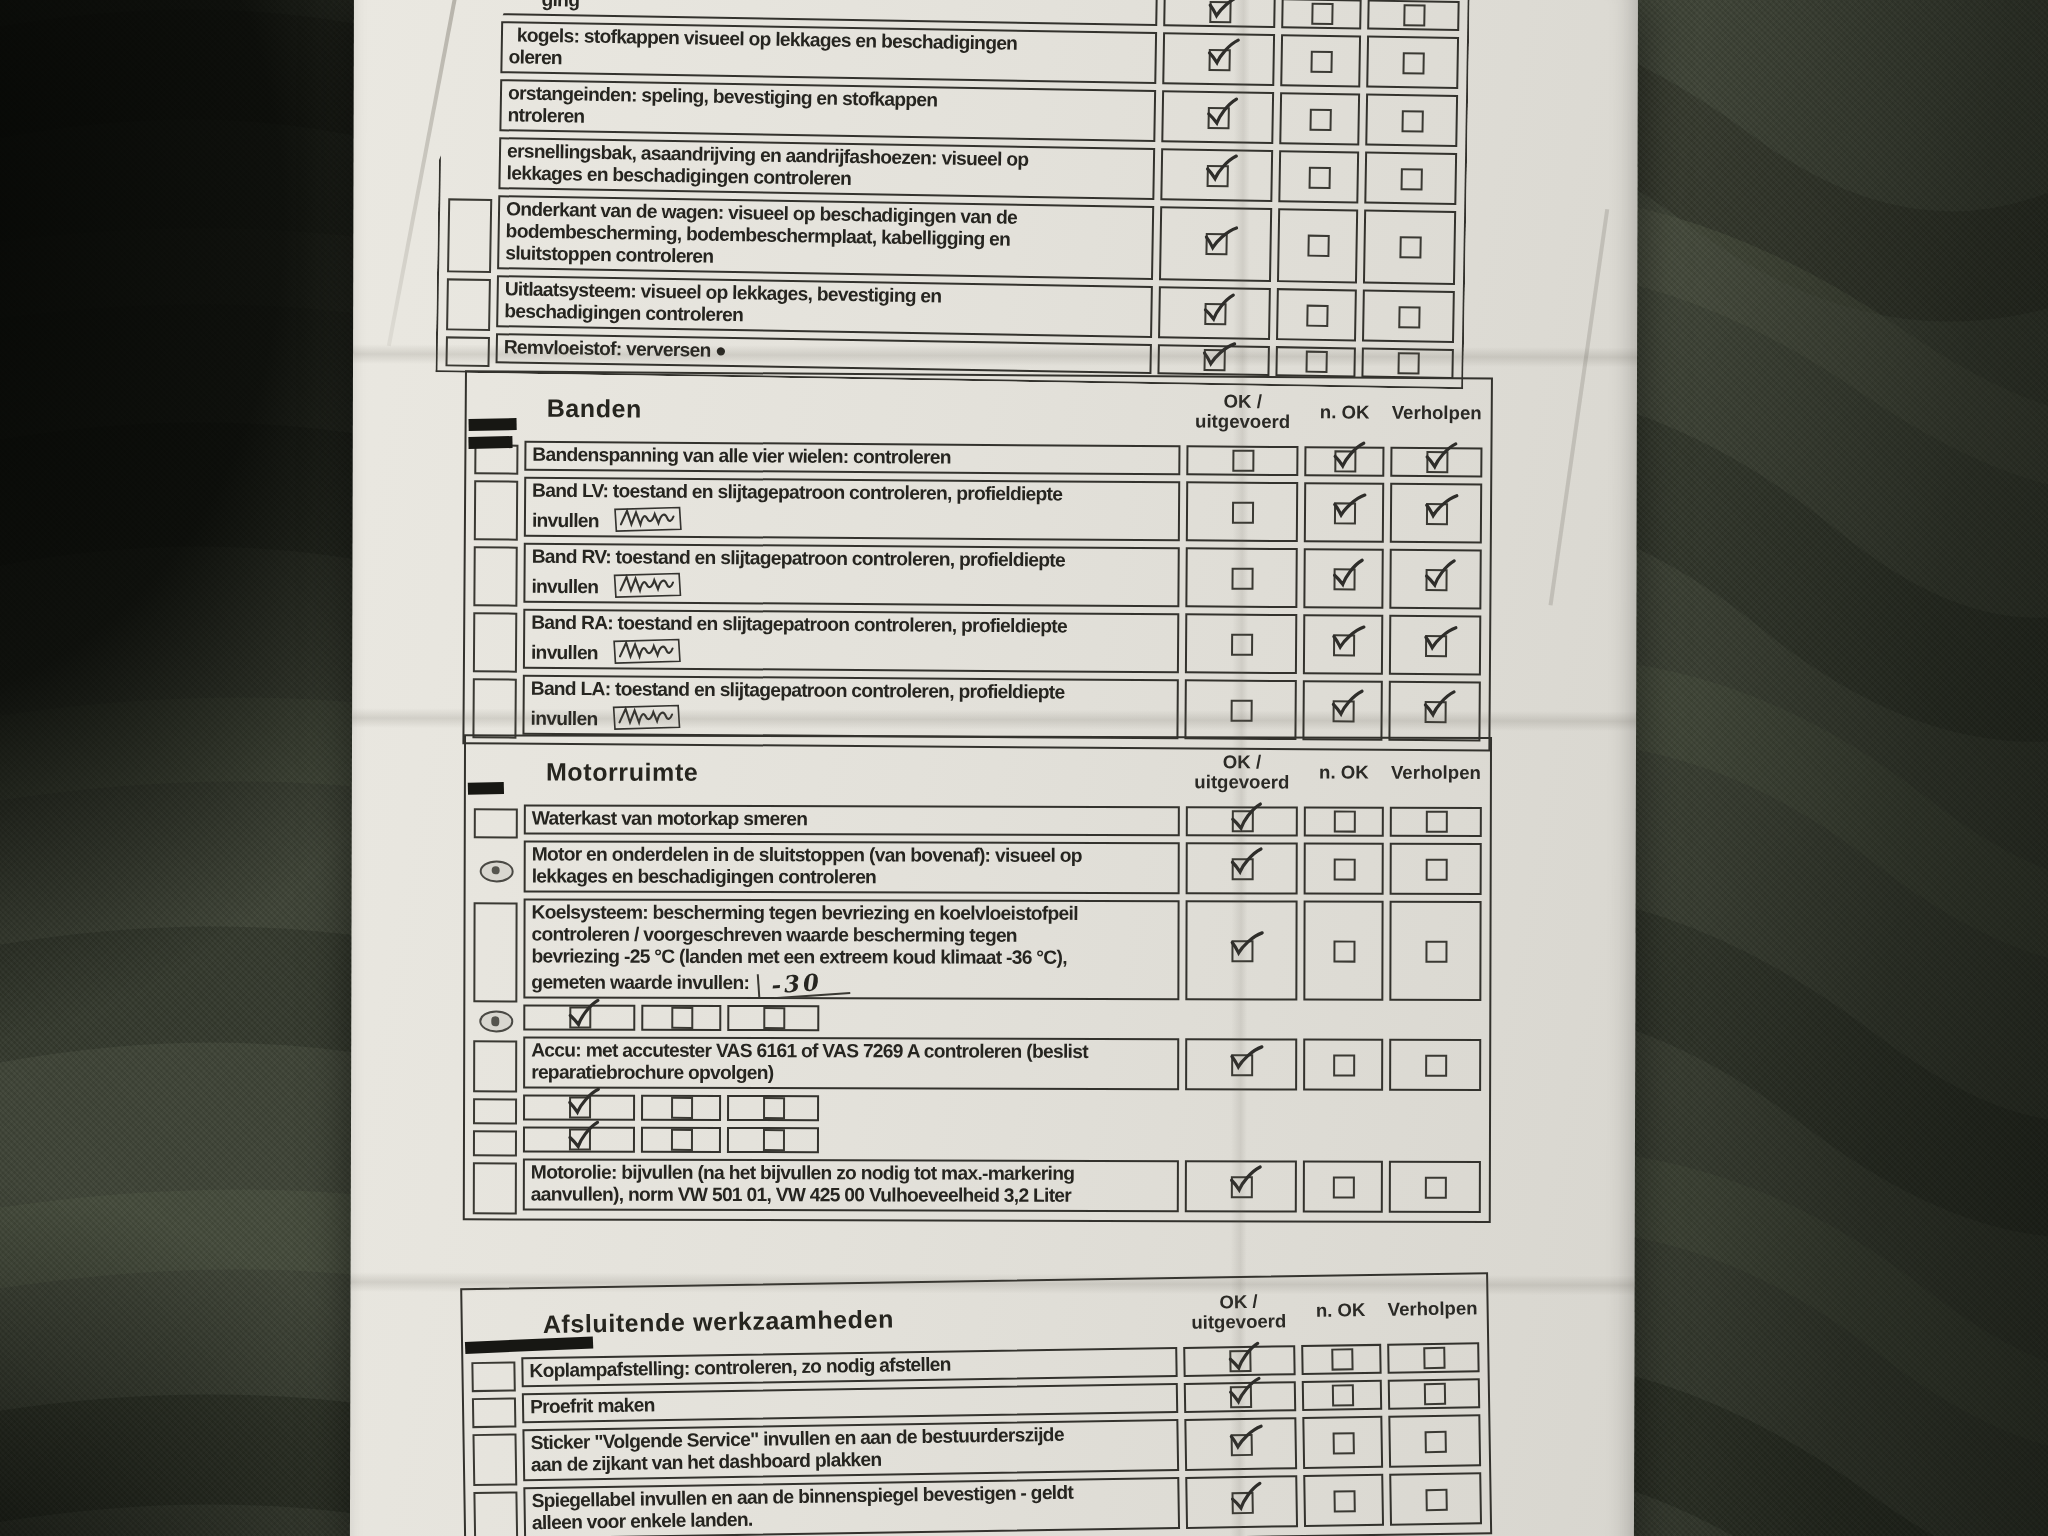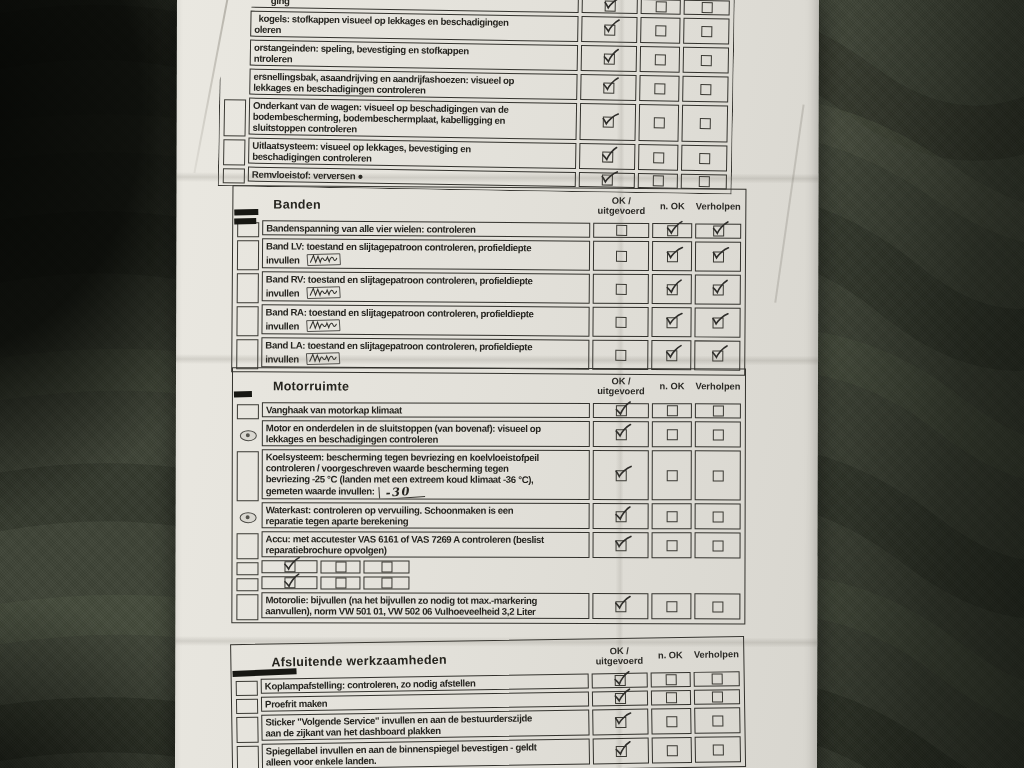--- a/index.html
+++ b/index.html
@@ -374,21 +374,21 @@
       <div class="sec-head">
         <div class="sec-title">Motorruimte</div>
         <div class="h-col h-ok">OK /
 uitgevoerd</div>
         <div class="h-col h-nok">n. OK</div>
         <div class="h-col h-verh">Verholpen</div>
       </div>
       <div class="mark" style="width: 18px; top: 23px;"></div>
       <div class="row">
         <div class="mcell boxed"></div>
-        <div class="tcell">Vanghaak van motorkap klimaat</div>
+        <div class="tcell">Waterkast van motorkap smeren</div>
         <div class="cb c0">
           <div class="cbox"></div>
           <svg class="check" viewBox="0 0 20 15">
             <path d="M2.5 8 C4 9.5 5.5 11.5 6.5 13 C8 9.5 12.5 3.5 17.5 1"></path>
           </svg>
         </div>
         <div class="cb c1">
           <div class="cbox"></div>
         </div>
         <div class="cb c2">
@@ -430,22 +430,20 @@
           <div class="cbox"></div>
         </div>
         <div class="cb c2">
           <div class="cbox"></div>
         </div>
       </div>
       <div class="row">
         <div class="mcell">
           <div class="eye"></div>
         </div>
-        <div class="tcell">Waterkast: controleren op vervuiling. Schoonmaken is een
-reparatie tegen aparte berekening</div>
         <div class="cb c0">
           <div class="cbox"></div>
           <svg class="check" viewBox="0 0 20 15">
             <path d="M2.5 8 C4 9.5 5.5 11.5 6.5 13 C8 9.5 12.5 3.5 17.5 1"></path>
           </svg>
         </div>
         <div class="cb c1">
           <div class="cbox"></div>
         </div>
         <div class="cb c2">
@@ -495,21 +493,21 @@
         <div class="cb c1">
           <div class="cbox"></div>
         </div>
         <div class="cb c2">
           <div class="cbox"></div>
         </div>
       </div>
       <div class="row">
         <div class="mcell boxed"></div>
         <div class="tcell">Motorolie: bijvullen (na het bijvullen zo nodig tot max.-markering
-aanvullen), norm VW 501 01, VW 502 06 Vulhoeveelheid 3,2 Liter</div>
+aanvullen), norm VW 501 01, VW 425 00 Vulhoeveelheid 3,2 Liter</div>
         <div class="cb c0">
           <div class="cbox"></div>
           <svg class="check" viewBox="0 0 20 15">
             <path d="M2.5 8 C4 9.5 5.5 11.5 6.5 13 C8 9.5 12.5 3.5 17.5 1"></path>
           </svg>
         </div>
         <div class="cb c1">
           <div class="cbox"></div>
         </div>
         <div class="cb c2">

